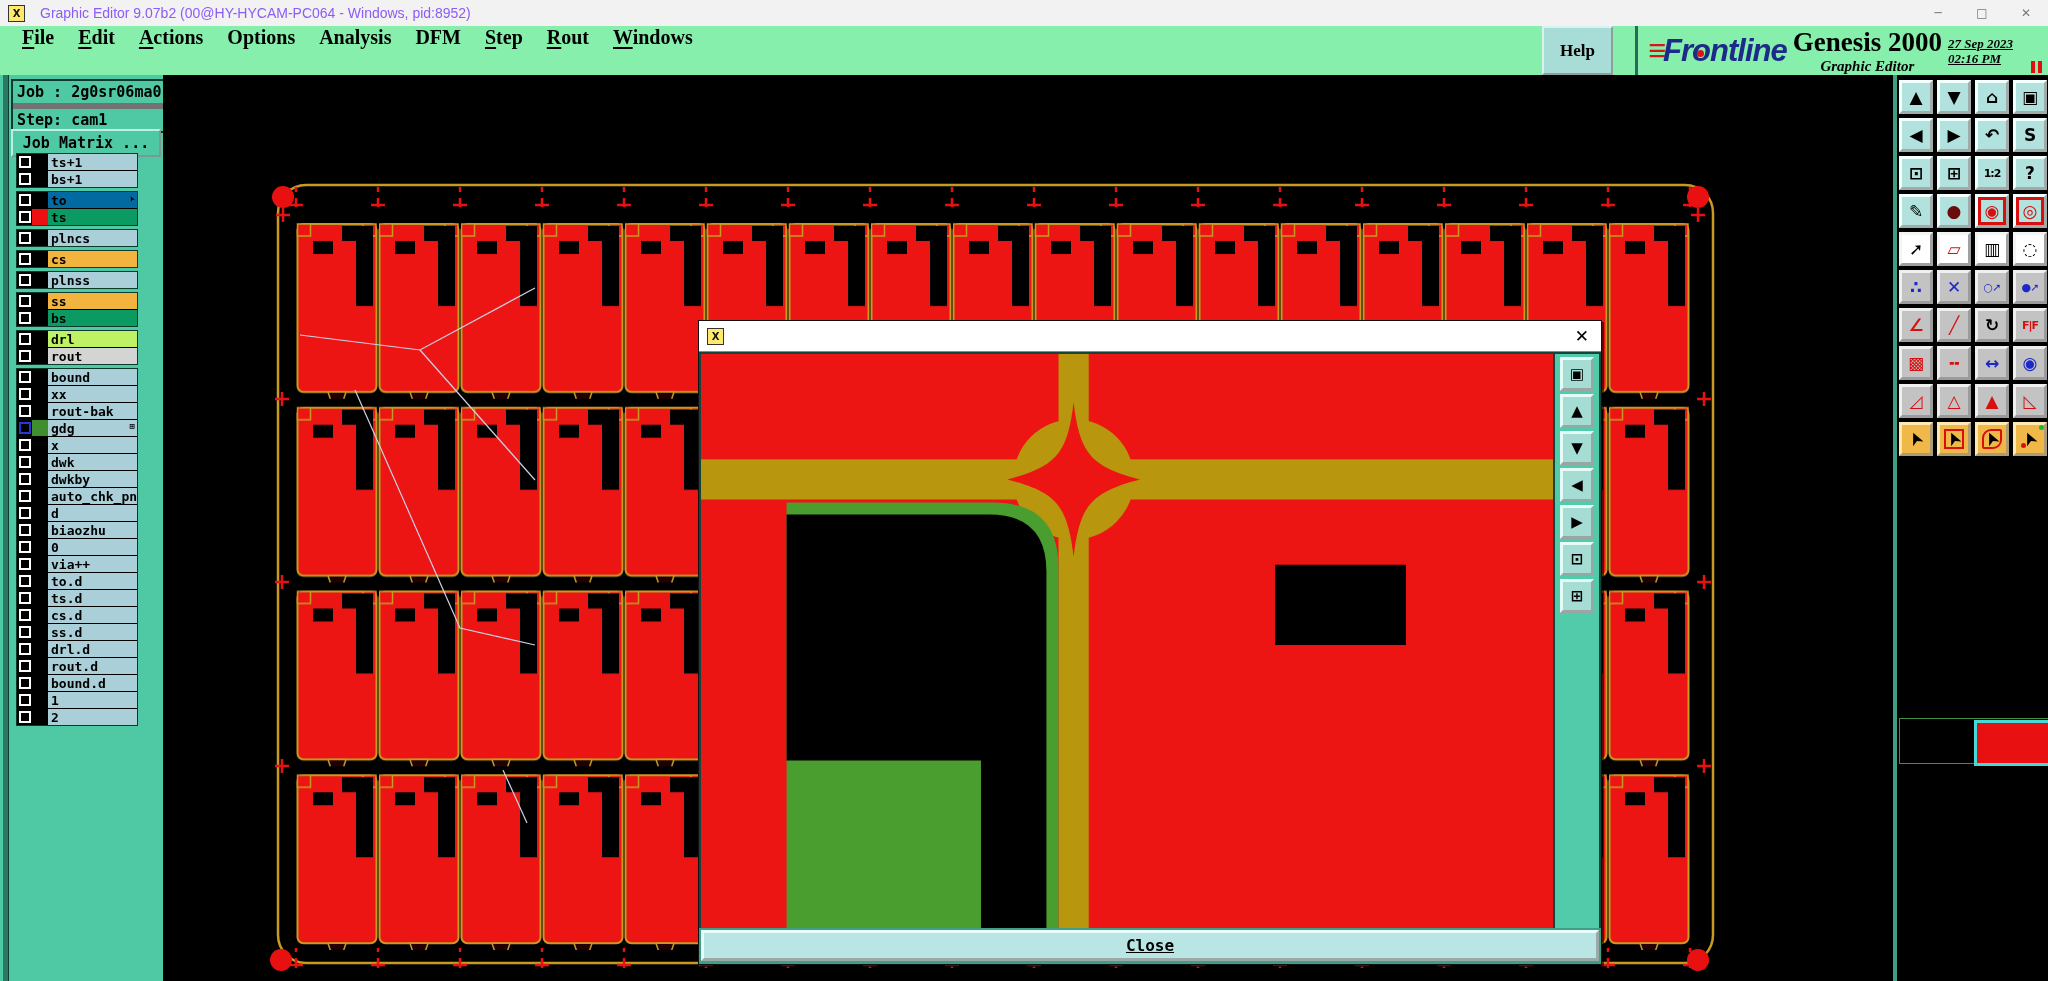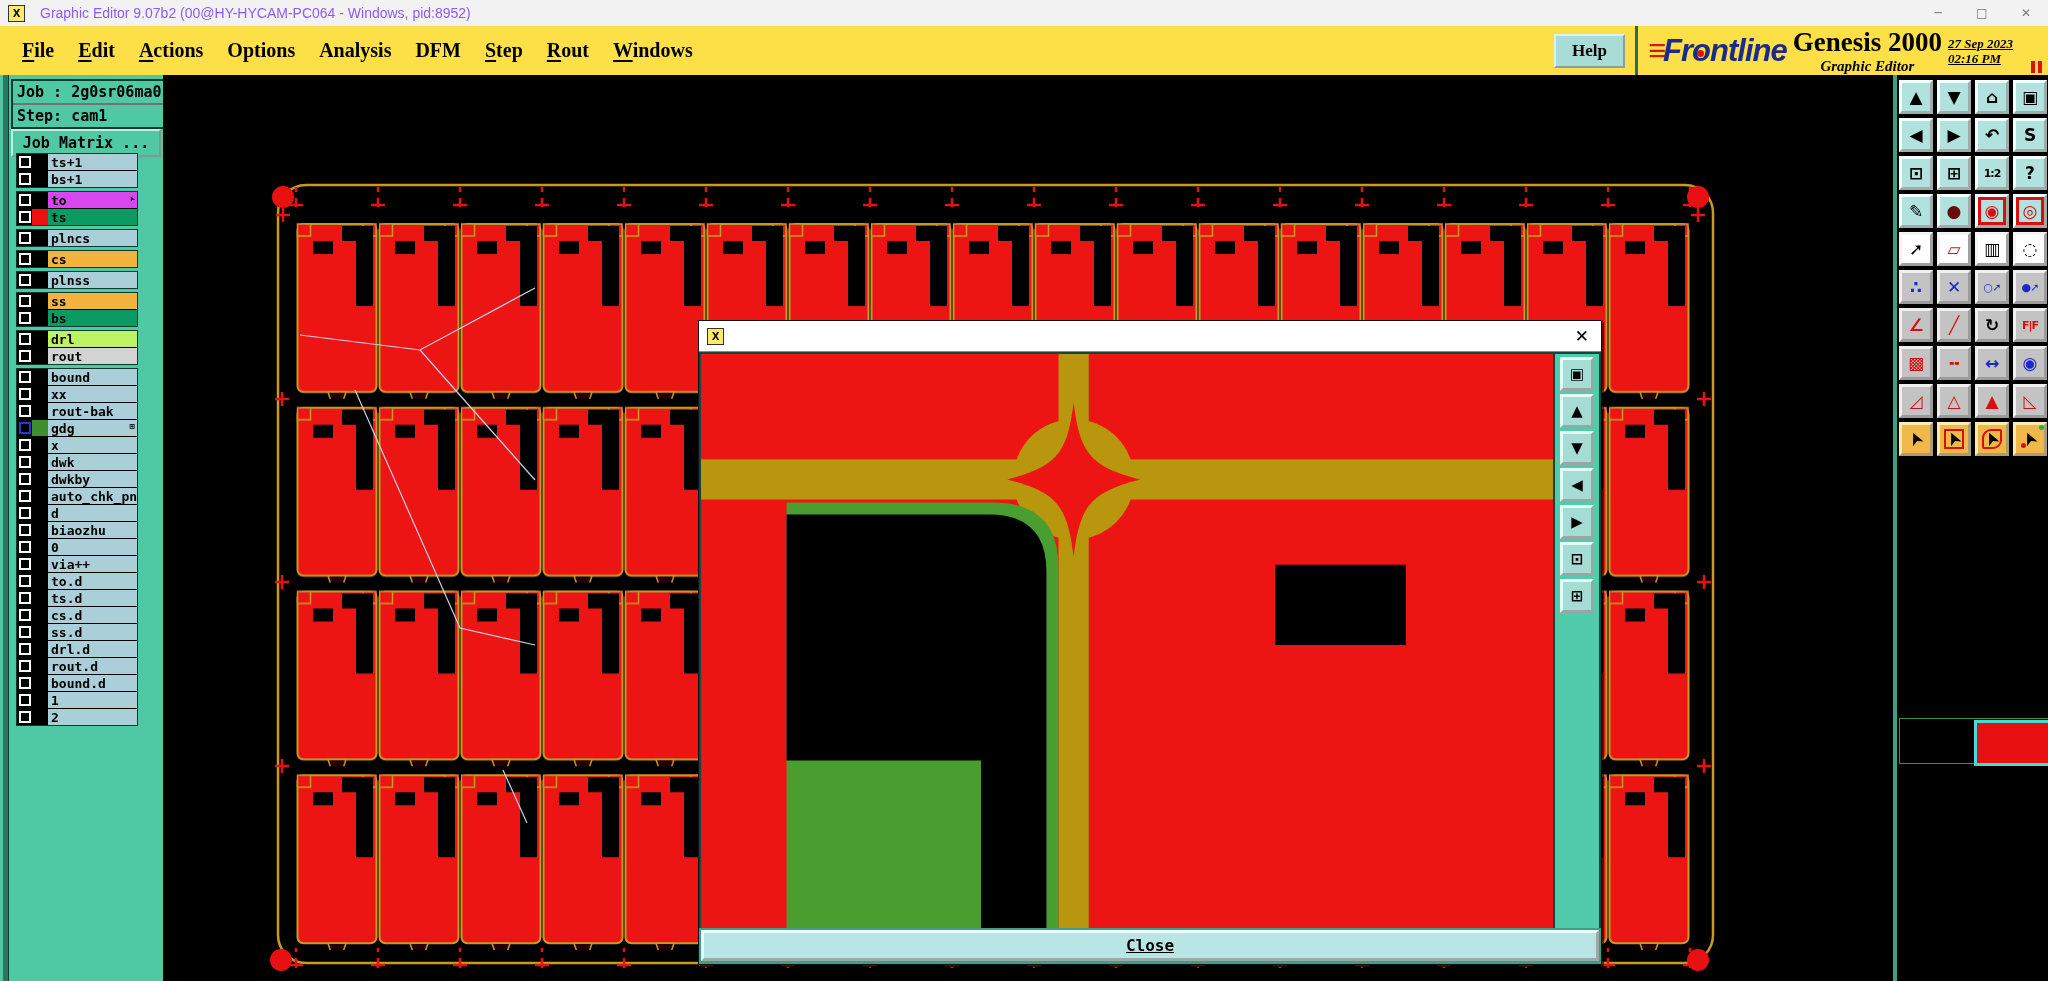--- a/index.html
+++ b/index.html
@@ -10,22 +10,22 @@
   #titlebar{position:absolute;left:0;top:0;width:2048px;height:26px;background:#f2f2f2;
             display:flex;align-items:center;border-bottom:1px solid #cfcfcf;}
   #app-icon{width:15px;height:15px;margin:0 7px 0 8px;background:#ffe96a;border:1px solid #333;
             display:flex;align-items:center;justify-content:center;font:bold 10px "DejaVu Sans",sans-serif;color:#111;}
   #title-text{font:14px "Liberation Sans",sans-serif;color:#8b5cf6;margin-left:8px;}
   #win-controls{margin-left:auto;display:flex;height:100%;}
   .winbtn{width:44px;height:100%;display:flex;align-items:center;justify-content:center;
           font:12px "DejaVu Sans",sans-serif;color:#777;}
 
   
-  #menubar{position:absolute;left:0;top:26px;width:2048px;height:49px;background:#fde047;
-           display:flex;align-items:center;border-bottom:2px solid #222;}
+  #menubar{position:absolute;left:0;top:26px;width:2048px;height:49px;background:#86efac;
+           display:flex;border-bottom:2px solid #222;gap:12px;}
   #menu-items{display:flex;gap:0;padding-left:22px;}
   .menu-item{font:bold 20px "Liberation Serif",serif;color:#000;margin-right:24px;white-space:nowrap;}
   .menu-item u{text-underline-offset:3px;}
   #help-btn{margin-left:auto;margin-right:10px;border:2px outset #d9f2ee;background:#a8dcd6;
             font:bold 17px "Liberation Serif",serif;padding:5px 16px;color:#000;}
   #brand{display:flex;align-items:center;border-left:3px solid #2a6a5c;height:100%;padding-left:10px;position:relative;width:400px;}
   #frontline{font:italic bold 31px "Liberation Sans",sans-serif;color:#1c2a88;letter-spacing:-1px;white-space:nowrap;}
   #frontline .fl-bars{color:#d61616;font-style:normal;margin-right:-2px;}
   #frontline .fl-o{position:relative;}
   #frontline .fl-o i{position:absolute;left:50%;top:58%;width:7px;height:7px;margin:-3px 0 0 -4px;background:#d61616;border-radius:50%;}
@@ -33,38 +33,38 @@
   #genesis{font:bold 27px "Liberation Serif",serif;color:#000;white-space:nowrap;}
   #edition{font:italic bold 15px "Liberation Serif",serif;color:#000;}
   #datetime{margin-left:6px;font:italic bold 13px "Liberation Serif",serif;color:#000;text-align:left;line-height:15px;white-space:nowrap;text-decoration:underline;}
   #pause-icon{position:absolute;right:6px;bottom:2px;display:flex;gap:3px;}
   #pause-icon i{width:4px;height:12px;background:#e01010;}
 
   
   #sidebar{position:absolute;left:0;top:75px;width:163px;height:906px;background:#4fc9a4;}
   #sidebar-gutter{position:absolute;left:3px;top:0;width:5px;height:100%;background:#2a7a63;border-right:1px solid #0d3d30;}
   #job-box{position:absolute;left:11px;top:4px;width:150px;border:2px solid #0c3b2e;background:#4fc9a4;}
-  .job-row{border-bottom:2px solid #737373;font:bold 15px "DejaVu Sans Mono",monospace;color:#000;
+  .job-row{border-bottom:6px solid #737373;font:bold 15px "DejaVu Sans Mono",monospace;color:#000;
            padding:2px 4px;white-space:nowrap;}
   .job-row:last-child{border-bottom:none;}
   #job-matrix{position:absolute;left:11px;top:54px;width:150px;border:2px outset #bfeee2;background:#4fc9a4;
               font:bold 15px "DejaVu Sans Mono",monospace;color:#000;padding:3px 6px;box-sizing:border-box;}
   #layer-list{position:absolute;left:16px;top:78px;width:122px;}
   .lgroup{border:1px solid #0c3b2e;margin-bottom:3px;background:#000;}
   .lrow{display:flex;align-items:stretch;height:16px;border-bottom:1px solid #000;}
   .lrow:last-child{border-bottom:none;}
   .lcb{width:15px;background:#000;position:relative;flex:none;}
   .lcb::after{content:"";position:absolute;left:2px;top:2px;width:8px;height:8px;background:#000;
               border:2px solid #fff;outline:1px solid #000;outline-offset:-4px;}
   .lcb.cbblue::after{border-color:#2438d8;}
   .lsw{width:16px;background:#000;flex:none;}
   .llab{flex:1;font:bold 13px "DejaVu Sans Mono",monospace;color:#000;padding:1px 0 0 3px;
         white-space:nowrap;overflow:hidden;position:relative;}
   .bg-blue{background:#aacfd8;} .bg-orange{background:#f2b43e;} .bg-green{background:#0b9a62;}
-  .bg-gray{background:#bef264;} .bg-lightgray{background:#d4d4d4;} .bg-white{background:#d946ef;}
+  .bg-gray{background:#bef264;} .bg-lightgray{background:#d4d4d4;} .bg-white{background:#0369a1;}
   .lcur{position:absolute;right:2px;top:1px;font-size:10px;display:inline-block;transform:rotate(-115deg);}
   .licon{position:absolute;right:2px;top:1px;font-size:9px;}
 
   
   #canvas{position:absolute;left:163px;top:75px;width:1730px;height:906px;background:#000;}
 
   
   #popview{position:absolute;left:535px;top:245px;width:902px;height:643px;border:1px solid #111;
            background:#3f9f85;box-shadow:2px 2px 0 rgba(0,0,0,.6);display:flex;flex-direction:column;}
   #pv-titlebar{height:30px;background:#fff;display:flex;align-items:center;border-bottom:1px solid #888;flex:none;}

